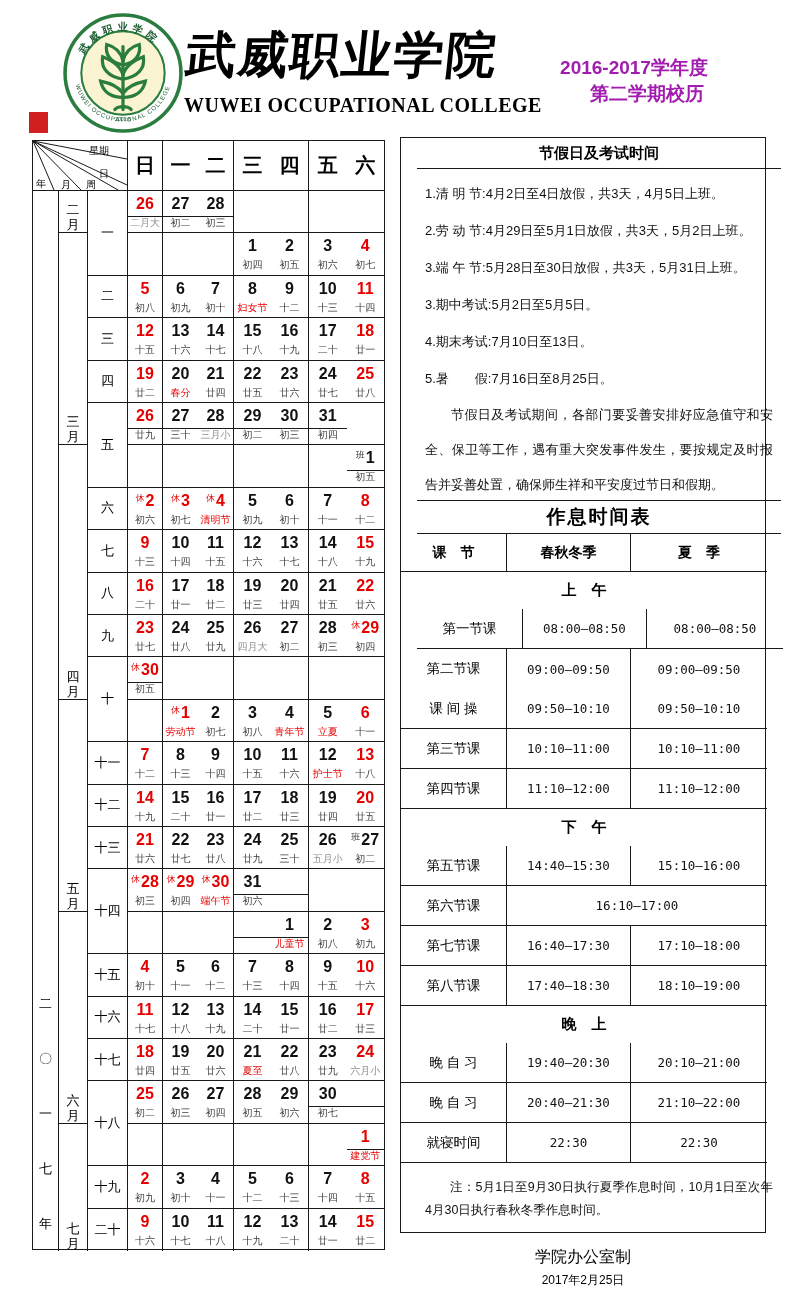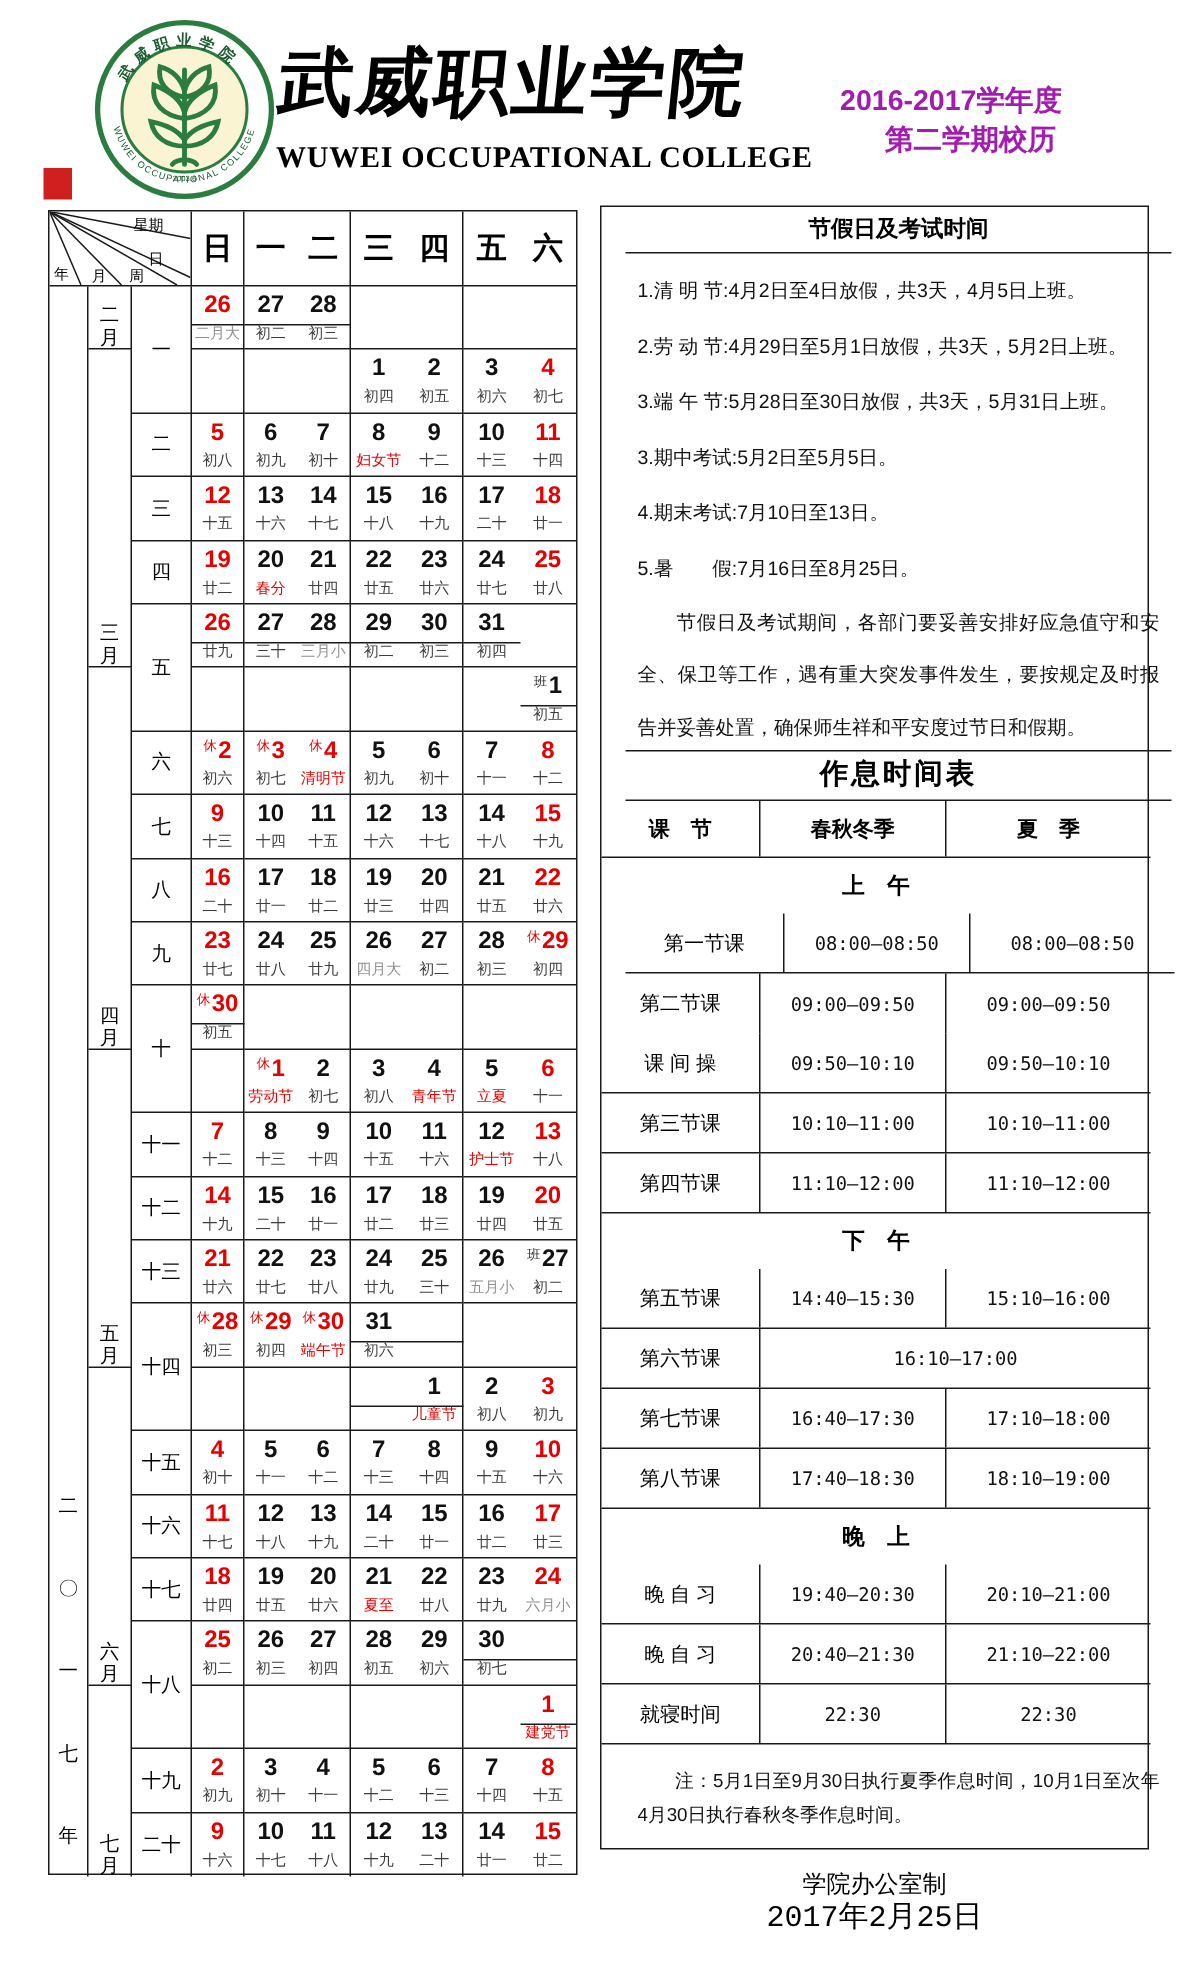--- a/index.html
+++ b/index.html
@@ -57,21 +57,21 @@
      font-size:13.5px;color:#000;}
   .srow .c2{width:123px;border-right:1px solid #1a1a1a;display:flex;align-items:center;justify-content:center;}
   .srow .c3{flex:1;display:flex;align-items:center;justify-content:center;}
   .srow .time{font-family:"DejaVu Sans Mono",monospace;font-size:12.5px;color:#111;}
   .srow.head .c1,.srow.head .c2,.srow.head .c3{font-weight:bold;font-size:14px;color:#000;}
   .sec{display:flex;align-items:center;justify-content:center;font-weight:bold;font-size:15px;color:#000;}
   #sched-note{padding:13px 8px 0 8px;font-size:12.5px;line-height:23px;text-indent:2em;color:#111;text-align:justify;}
   
   #footer{left:400px;top:1245px;width:366px;text-align:center;color:#000;}
   #footer .f1{font-size:16px;line-height:23px;}
-  #footer .f2{font-size:20px;line-height:24px;font-family:Liberation Mono, monospace;}
+  #footer .f2{font-size:12px;line-height:24px;}
 </style>
 </head>
 <body>
 
 <div class="abs" id="stamp"></div>
 
 <svg class="abs" id="logo" viewBox="0 0 120 120">
   <circle cx="60" cy="60" r="57" fill="#ffffff" stroke="#2a7d3f" stroke-width="3.5"></circle>
   <circle cx="60" cy="60" r="41" fill="#fbf4d2" stroke="#2a7d3f" stroke-width="2"></circle>
   <defs>

